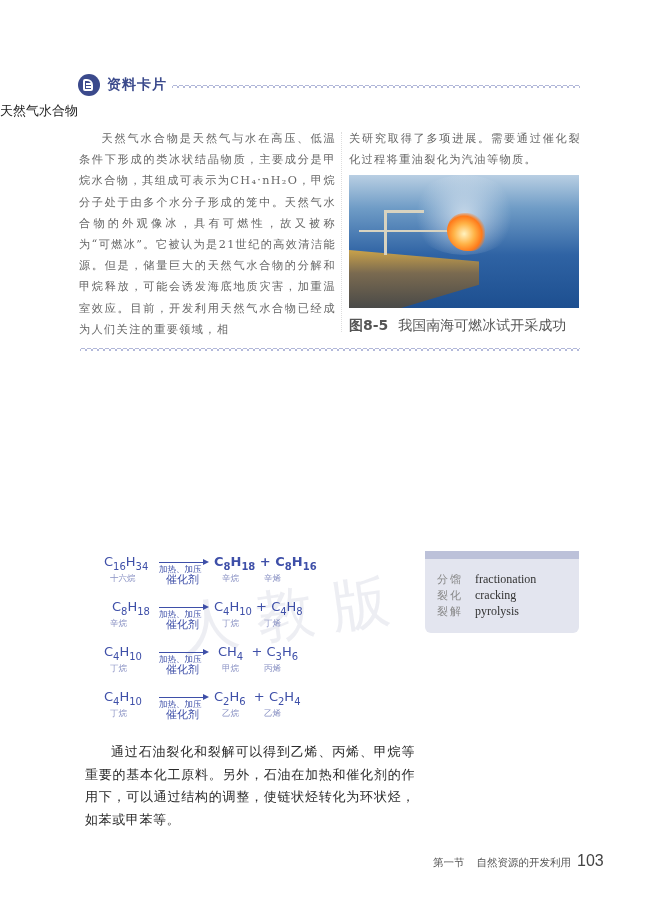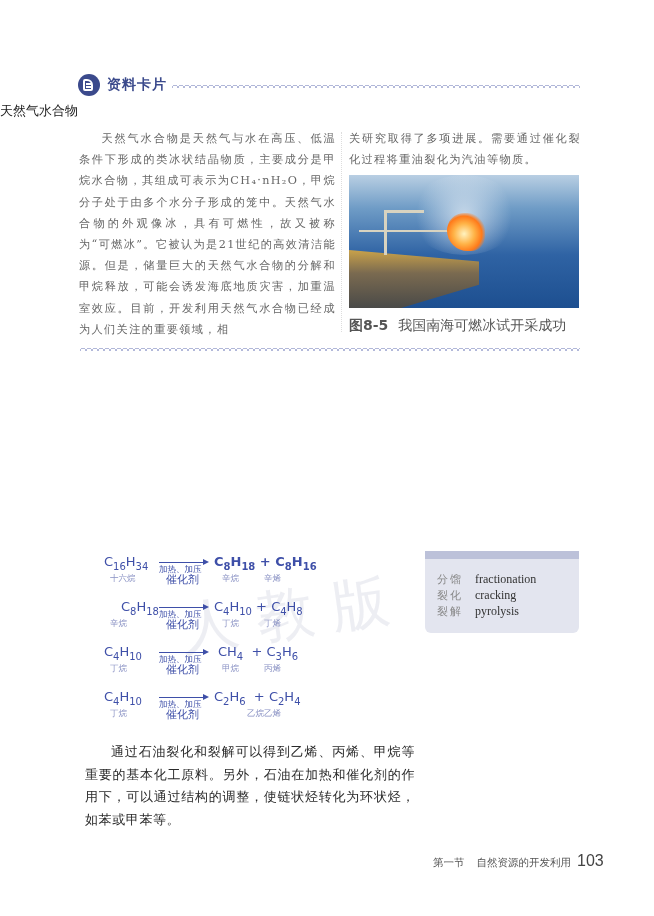--- a/index.html
+++ b/index.html
@@ -94,21 +94,21 @@
     <span class="f" style="left:0;">C<sub>16</sub>H<sub>34</sub></span>
     <span class="n" style="left:6px;">十六烷</span>
     <span class="cond-top">催化剂</span>
     <span class="arrow"></span>
     <span class="cond-bot">加热、加压</span>
     <span class="f" style="left:110px;font-weight:bold;">C<sub>8</sub>H<sub>18</sub> + C<sub>8</sub>H<sub>16</sub></span>
     <span class="n" style="left:118px;">辛烷</span>
     <span class="n" style="left:160px;">辛烯</span>
   </div>
   <div class="rx" style="top:50px;">
-    <span class="f" style="left:17px;text-align:right;">C<sub>8</sub>H<sub>18</sub></span>
+    <span class="f" style="left:8px;text-align:right;">C<sub>8</sub>H<sub>18</sub></span>
     <span class="n" style="left:6px;">辛烷</span>
     <span class="cond-top">催化剂</span>
     <span class="arrow"></span>
     <span class="cond-bot">加热、加压</span>
     <span class="f" style="left:110px;">C<sub>4</sub>H<sub>10</sub> + C<sub>4</sub>H<sub>8</sub></span>
     <span class="n" style="left:118px;">丁烷</span>
     <span class="n" style="left:160px;">丁烯</span>
   </div>
   <div class="rx" style="top:95px;">
     <span class="f" style="left:0;">C<sub>4</sub>H<sub>10</sub></span>
@@ -120,21 +120,21 @@
     <span class="n" style="left:118px;">甲烷</span>
     <span class="n" style="left:160px;">丙烯</span>
   </div>
   <div class="rx" style="top:140px;">
     <span class="f" style="left:0;">C<sub>4</sub>H<sub>10</sub></span>
     <span class="n" style="left:6px;">丁烷</span>
     <span class="cond-top">催化剂</span>
     <span class="arrow"></span>
     <span class="cond-bot">加热、加压</span>
     <span class="f" style="left:110px;">C<sub>2</sub>H<sub>6</sub> &nbsp;+ C<sub>2</sub>H<sub>4</sub></span>
-    <span class="n" style="left:118px;margin-left:25px;">乙烷</span>
+    <span class="n" style="left:118px;">乙烷</span>
     <span class="n" style="left:160px;">乙烯</span>
   </div>
 </div>
 
 <div class="abs vocab">
   <div class="vocab-bar"></div>
   <div class="vocab-row" style="top:20px;">
     <span class="zh">分馏</span>
     <span class="en">fractionation</span>
   </div>

